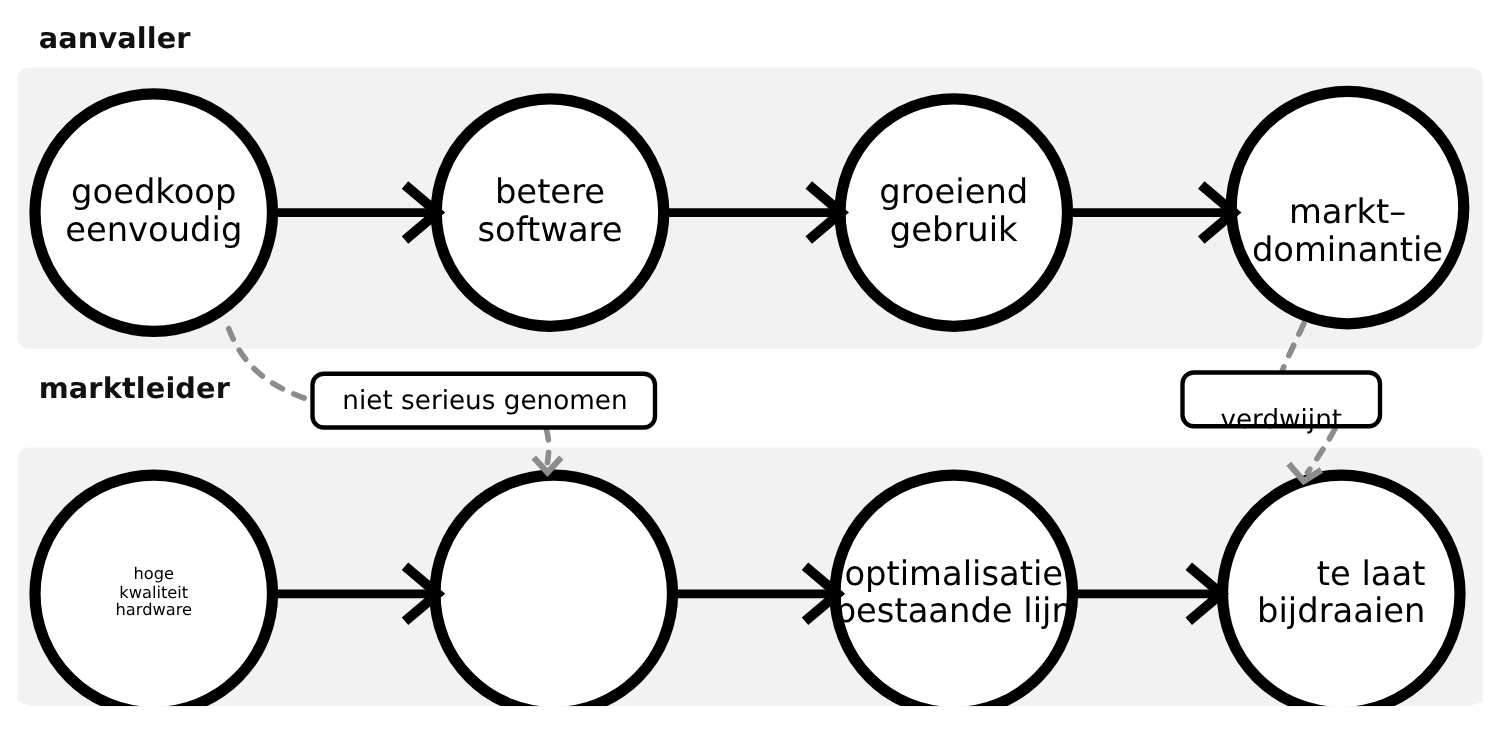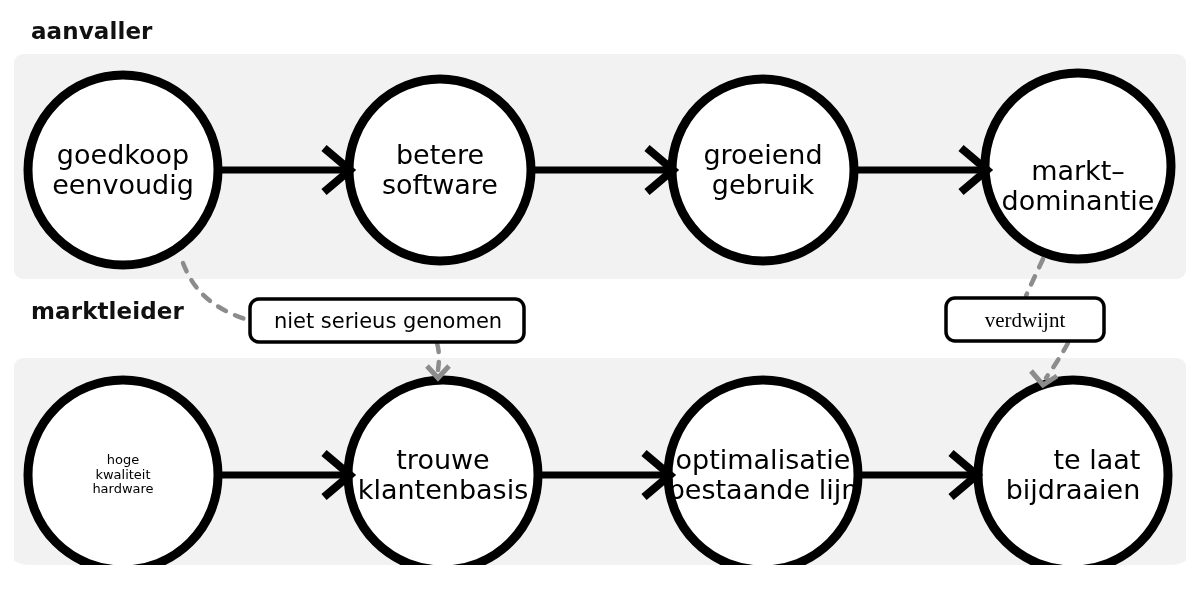--- a/index.html
+++ b/index.html
@@ -134,23 +134,21 @@
   <div class="node-text sz-20" style="left:440px; top:170px;">betere
 software</div>
   <div class="node-text sz-20" style="left:763px; top:170px;">groeiend
 gebruik</div>
   <div class="node-text sz-20" style="left:1078px; top:166px;margin-top:20px;">markt–
 dominantie</div>
 
   <div class="node-text sz-19" style="left:123px; top:475px;">hoge
 kwaliteit
 hardware</div>
-  <div class="node-text sz-20" style="left:443px; top:475px;">trouwe
-klantenbasis</div>
   <div class="node-text sz-20" style="left:763px; top:475px;">optimalisatie
 bestaande lijn</div>
   <div class="node-text sz-20" style="left:1073px; top:475px;text-align:right;">te laat
 bijdraaien</div>
 
   <div class="tag-text" style="left:388px; top:321px;text-align:right;">niet serieus genomen</div>
-  <div class="tag-text" style="left:1025px; top:320px;font-family:Liberation Serif, serif;">verdwijnt</div>
+  <div class="tag-text" style="left:1025px; top:336px;">verdwijnt</div>
 
 </div>
 
 </body></html>

